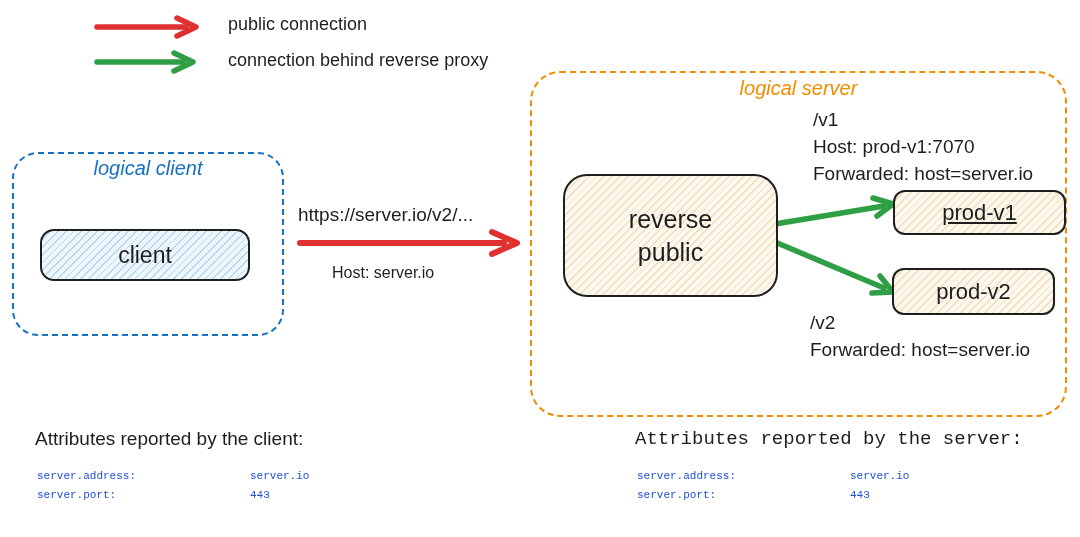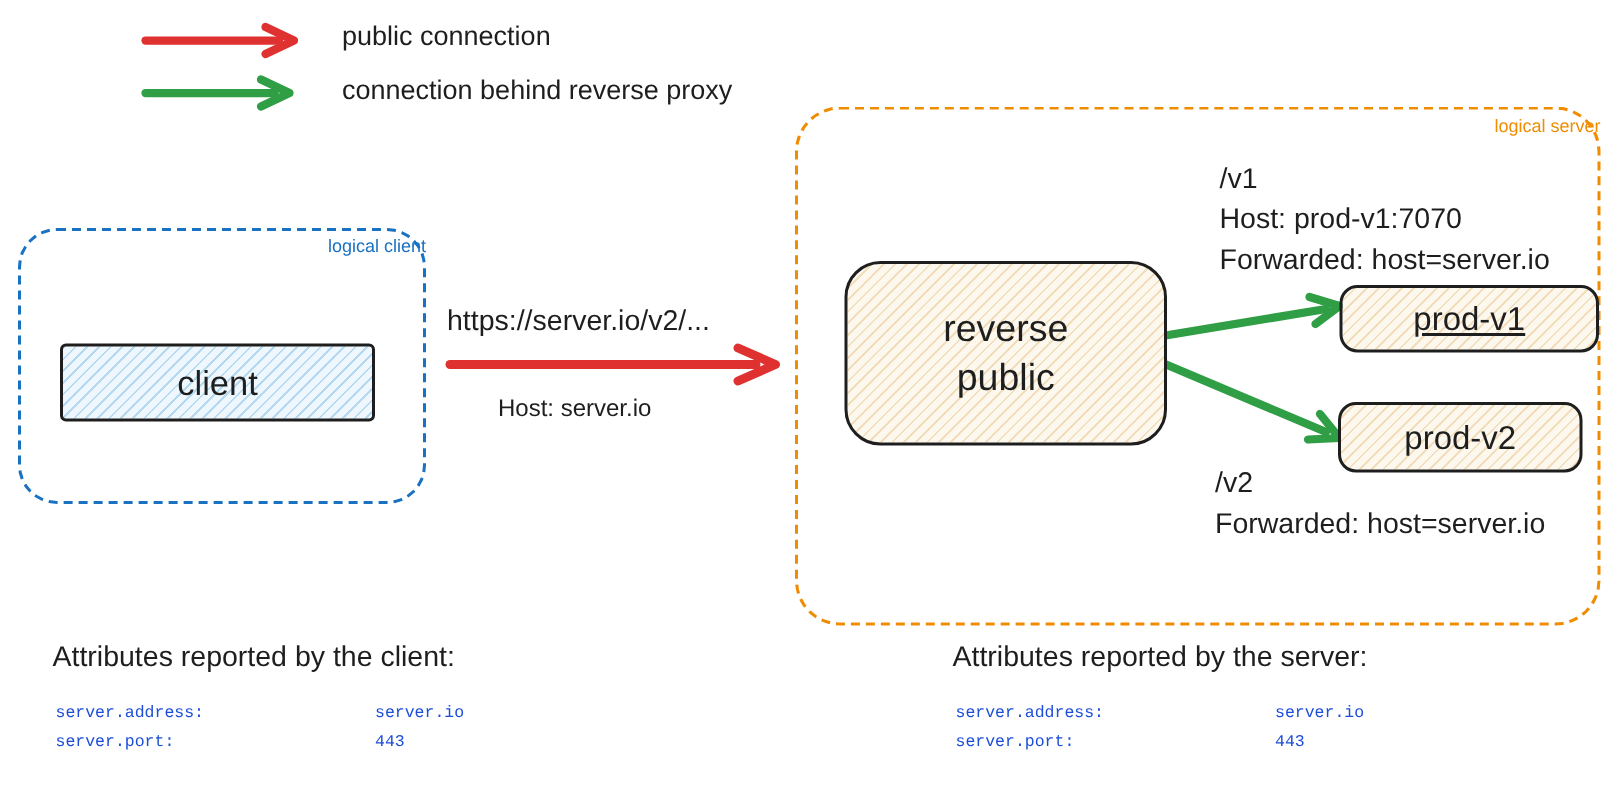--- a/index.html
+++ b/index.html
@@ -47,22 +47,23 @@
     border: 2.5px dashed var(--blue);
     border-radius: 26px;
   }
   .group-server {
     left: 530px; top: 71px; width: 537px; height: 346px;
     border: 2.5px dashed var(--orange);
     border-radius: 30px;
   }
   .group-label {
     position: absolute;
-    text-align: right;
-    font-size: 12px;
+    text-align: center;
+    font-size: 20px;
+    font-style: italic;
   }
   .group-label.client-col { color: var(--blue); left: 12px; top: 157px; width: 272px; }
   .group-label.server-col { color: var(--orange); left: 530px; top: 77px; width: 537px; }
 
   .node {
     position: absolute;
     box-sizing: border-box;
     border: 2px solid var(--ink);
     display: flex;
     align-items: center;
@@ -74,21 +75,21 @@
       var(--client-hatch) 0px, var(--client-hatch) 1.3px,
       var(--client-fill) 1.3px, var(--client-fill) 5.5px);
   }
   .node-tan {
     background: repeating-linear-gradient(135deg,
       var(--server-hatch) 0px, var(--server-hatch) 1.3px,
       var(--server-fill) 1.3px, var(--server-fill) 5.5px);
   }
   .node-client {
     left: 40px; top: 229px; width: 210px; height: 52px;
-    border-radius: 4px; font-size: 23px;
+    border-radius: 14px; font-size: 23px;
   }
   .node-proxy {
     left: 563px; top: 174px; width: 215px; height: 123px;
     border-radius: 24px; font-size: 25px; line-height: 1.3; justify-content: center;
   }
   .node-prod1 {
     left: 893px; top: 190px; width: 173px; height: 45px;
     border-radius: 12px; font-size: 22px; text-decoration: underline;
   }
   .node-prod2 {
@@ -108,21 +109,21 @@
     font-size: 19px;
     line-height: 27px;
     white-space: nowrap;
   }
   .route-info span { display: block; }
   .route-v1 { left: 813px; top: 106px; }
   .route-v2 { left: 810px; top: 309px; }
 
   .attr-heading { font-size: 19px; }
   .attr-heading.client-side { left: 35px;  top: 428px; }
-  .attr-heading.server-side { left: 635px; top: 428px; }
+  .attr-heading.server-side { left: 635px; top: 428px; font-family: Liberation Mono, monospace; }
 </style>
 </head>
 <body>
 
 <div class="canvas">
 
   <svg class="overlay" viewBox="0 0 1080 537" fill="none" stroke-linecap="round" stroke-linejoin="round">
     <g class="stroke-red" stroke-width="5.5">
       <line x1="97" y1="27" x2="186" y2="27"></line>
       <polyline points="177,18 196,27 177,36"></polyline>

